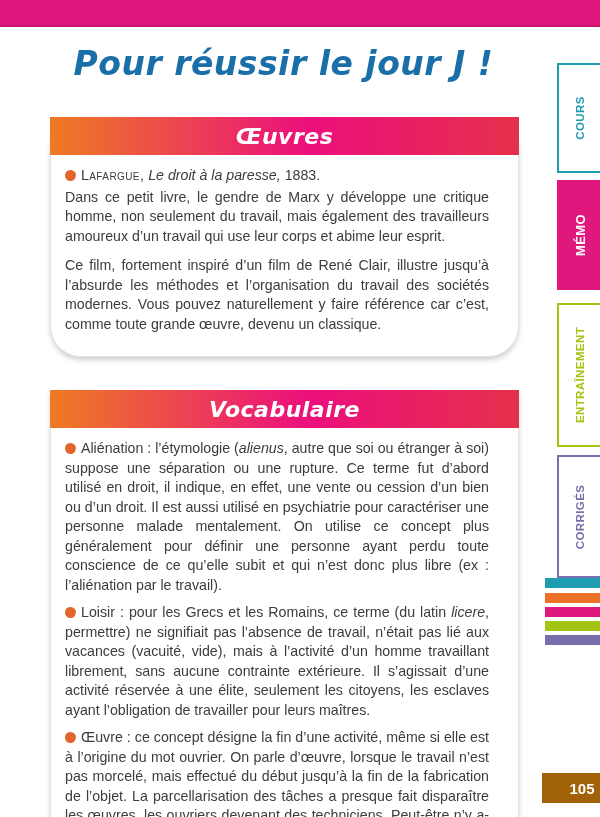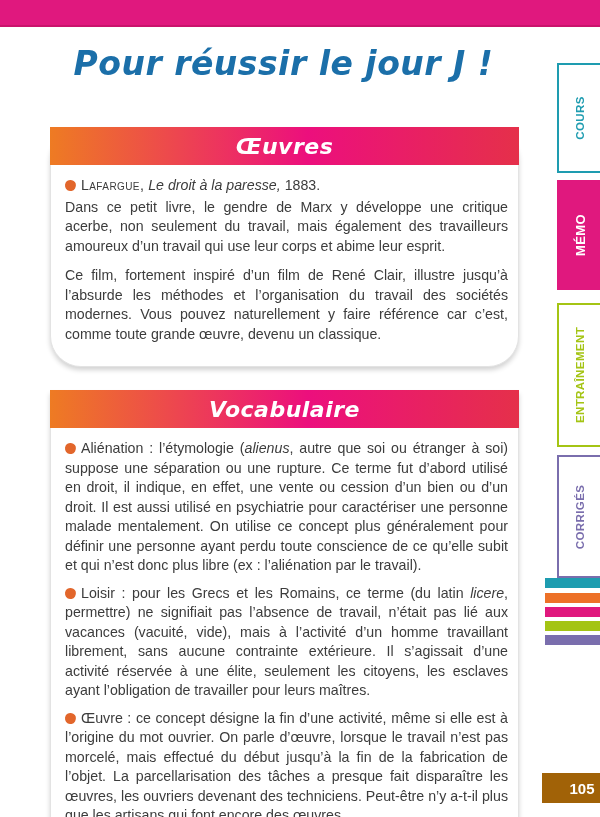--- a/index.html
+++ b/index.html
@@ -11,27 +11,27 @@
             border-bottom:2px solid #c9136c;}
 
   
   .page-title{position:absolute;left:50px;top:44px;width:467px;margin:0;text-align:center;
               font-family:"DejaVu Sans",sans-serif;font-style:italic;font-weight:700;
               font-size:33px;color:#1b6fa9;letter-spacing:.5px;}
 
   
   .card{position:absolute;left:50px;width:467px;background:#fff;border:1px solid #e3e3e3;
         border-top:none;box-shadow:0 3px 5px rgba(0,0,0,.18);border-radius:0 0 2px 2px;}
-  .card-oeuvres{top:128px;border-radius:31px;}
+  .card-oeuvres{top:118px;border-radius:31px;}
   .card-vocab{top:391px;}
   .card-header{height:38px;margin:-1px -1px 0 -1px;display:flex;align-items:center;justify-content:center;
                background:linear-gradient(90deg,#ee7b23 0%,#ec0f7d 55%,#e5304a 100%);
                font-family:"DejaVu Sans",sans-serif;font-style:italic;font-weight:700;
                font-size:22px;color:#ffffff;letter-spacing:.5px;}
-  .card-body{padding:11px 10px 12px 14px;font-size:14.2px;line-height:19.5px;}
+  .card-body{padding:11px 29px 12px 14px;font-size:14.2px;line-height:19.5px;}
 
   .refline{margin:0 0 2px 0;}
   .body-text{margin:0 0 10px 0;text-align:justify;}
   .body-text:last-child{margin-bottom:10px;}
   .entry{margin:0 0 8px 0;text-align:justify;}
   .entry:last-child{margin-bottom:2px;}
 
   .bullet{display:inline-block;width:11px;height:11px;background:#e2662b;
           border-radius:48% 60% 55% 50% / 55% 46% 58% 50%;margin-right:5px;
           vertical-align:-1px;transform:rotate(-12deg);}
@@ -74,21 +74,21 @@
 
   <h1 class="page-title">Pour réussir le jour J !</h1>
 
   <section class="card card-oeuvres">
     <div class="card-header">Œuvres</div>
     <div class="card-body">
 
       <p class="refline"><span class="bullet"></span><span class="sc">Lafargue,</span>
         <i>Le droit à la paresse,</i>
         <span>1883.</span></p>
-      <p class="body-text">Dans ce petit livre, le gendre de Marx y développe une critique acerbe, non seulement du travail, mais également des travailleurs amoureux d’un travail qui use leur corps et abime leur esprit.</p>
+      <p class="body-text">Dans ce petit livre, le gendre de Marx y développe une critique homme, non seulement du travail, mais également des travailleurs amoureux d’un travail qui use leur corps et abime leur esprit.</p>
 
       <p class="body-text">Ce film, fortement inspiré d’un film de René Clair, illustre jusqu’à l’absurde les méthodes et l’organisation du travail des sociétés modernes. Vous pouvez naturellement y faire référence car c’est, comme toute grande œuvre, devenu un classique.</p>
 
     </div>
   </section>
 
   <section class="card card-vocab">
     <div class="card-header">Vocabulaire</div>
     <div class="card-body">
 

